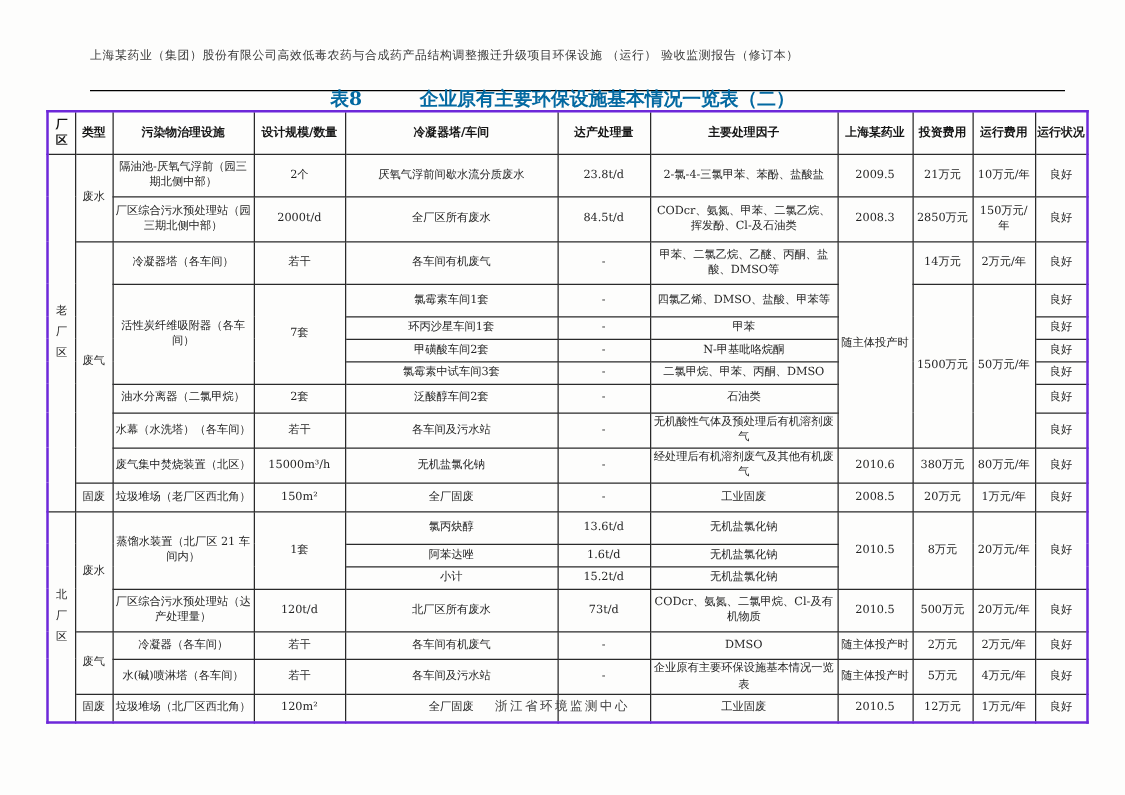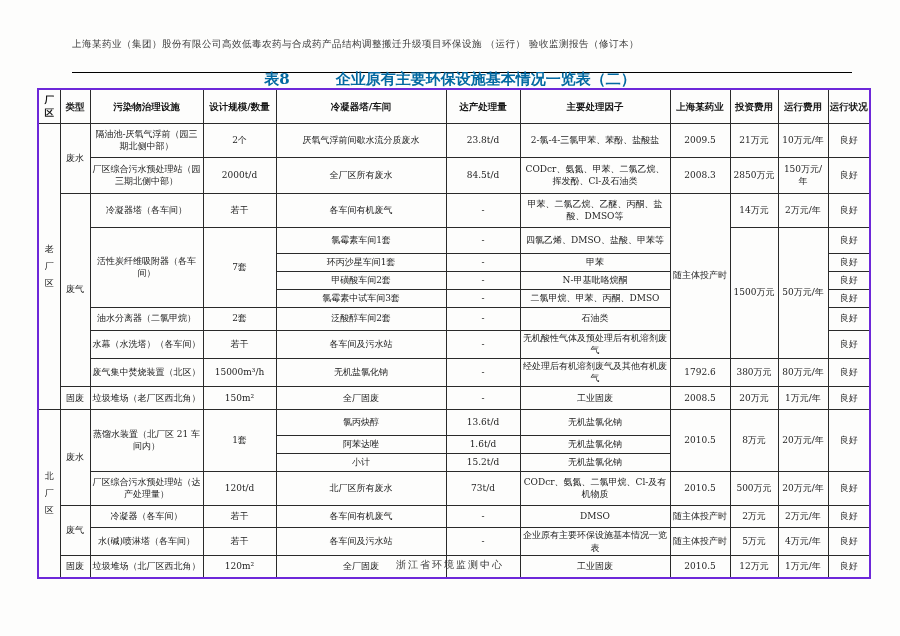--- a/index.html
+++ b/index.html
@@ -163,21 +163,21 @@
           <td>-</td>
           <td>无机酸性气体及预处理后有机溶剂废气</td>
           <td>良好</td>
         </tr>
         <tr style="height: 22px;">
           <td>废气集中焚烧装置（北区）</td>
           <td>15000m³/h</td>
           <td>无机盐氯化钠</td>
           <td>-</td>
           <td>经处理后有机溶剂废气及其他有机废气</td>
-          <td>1792.6</td>
+          <td>2010.6</td>
           <td>380万元</td>
           <td>80万元/年</td>
           <td>良好</td>
         </tr>
         <tr style="height: 23px;">
           <td>固废</td>
           <td>垃圾堆场（老厂区西北角）</td>
           <td>150m²</td>
           <td>全厂固废</td>
           <td>-</td>

